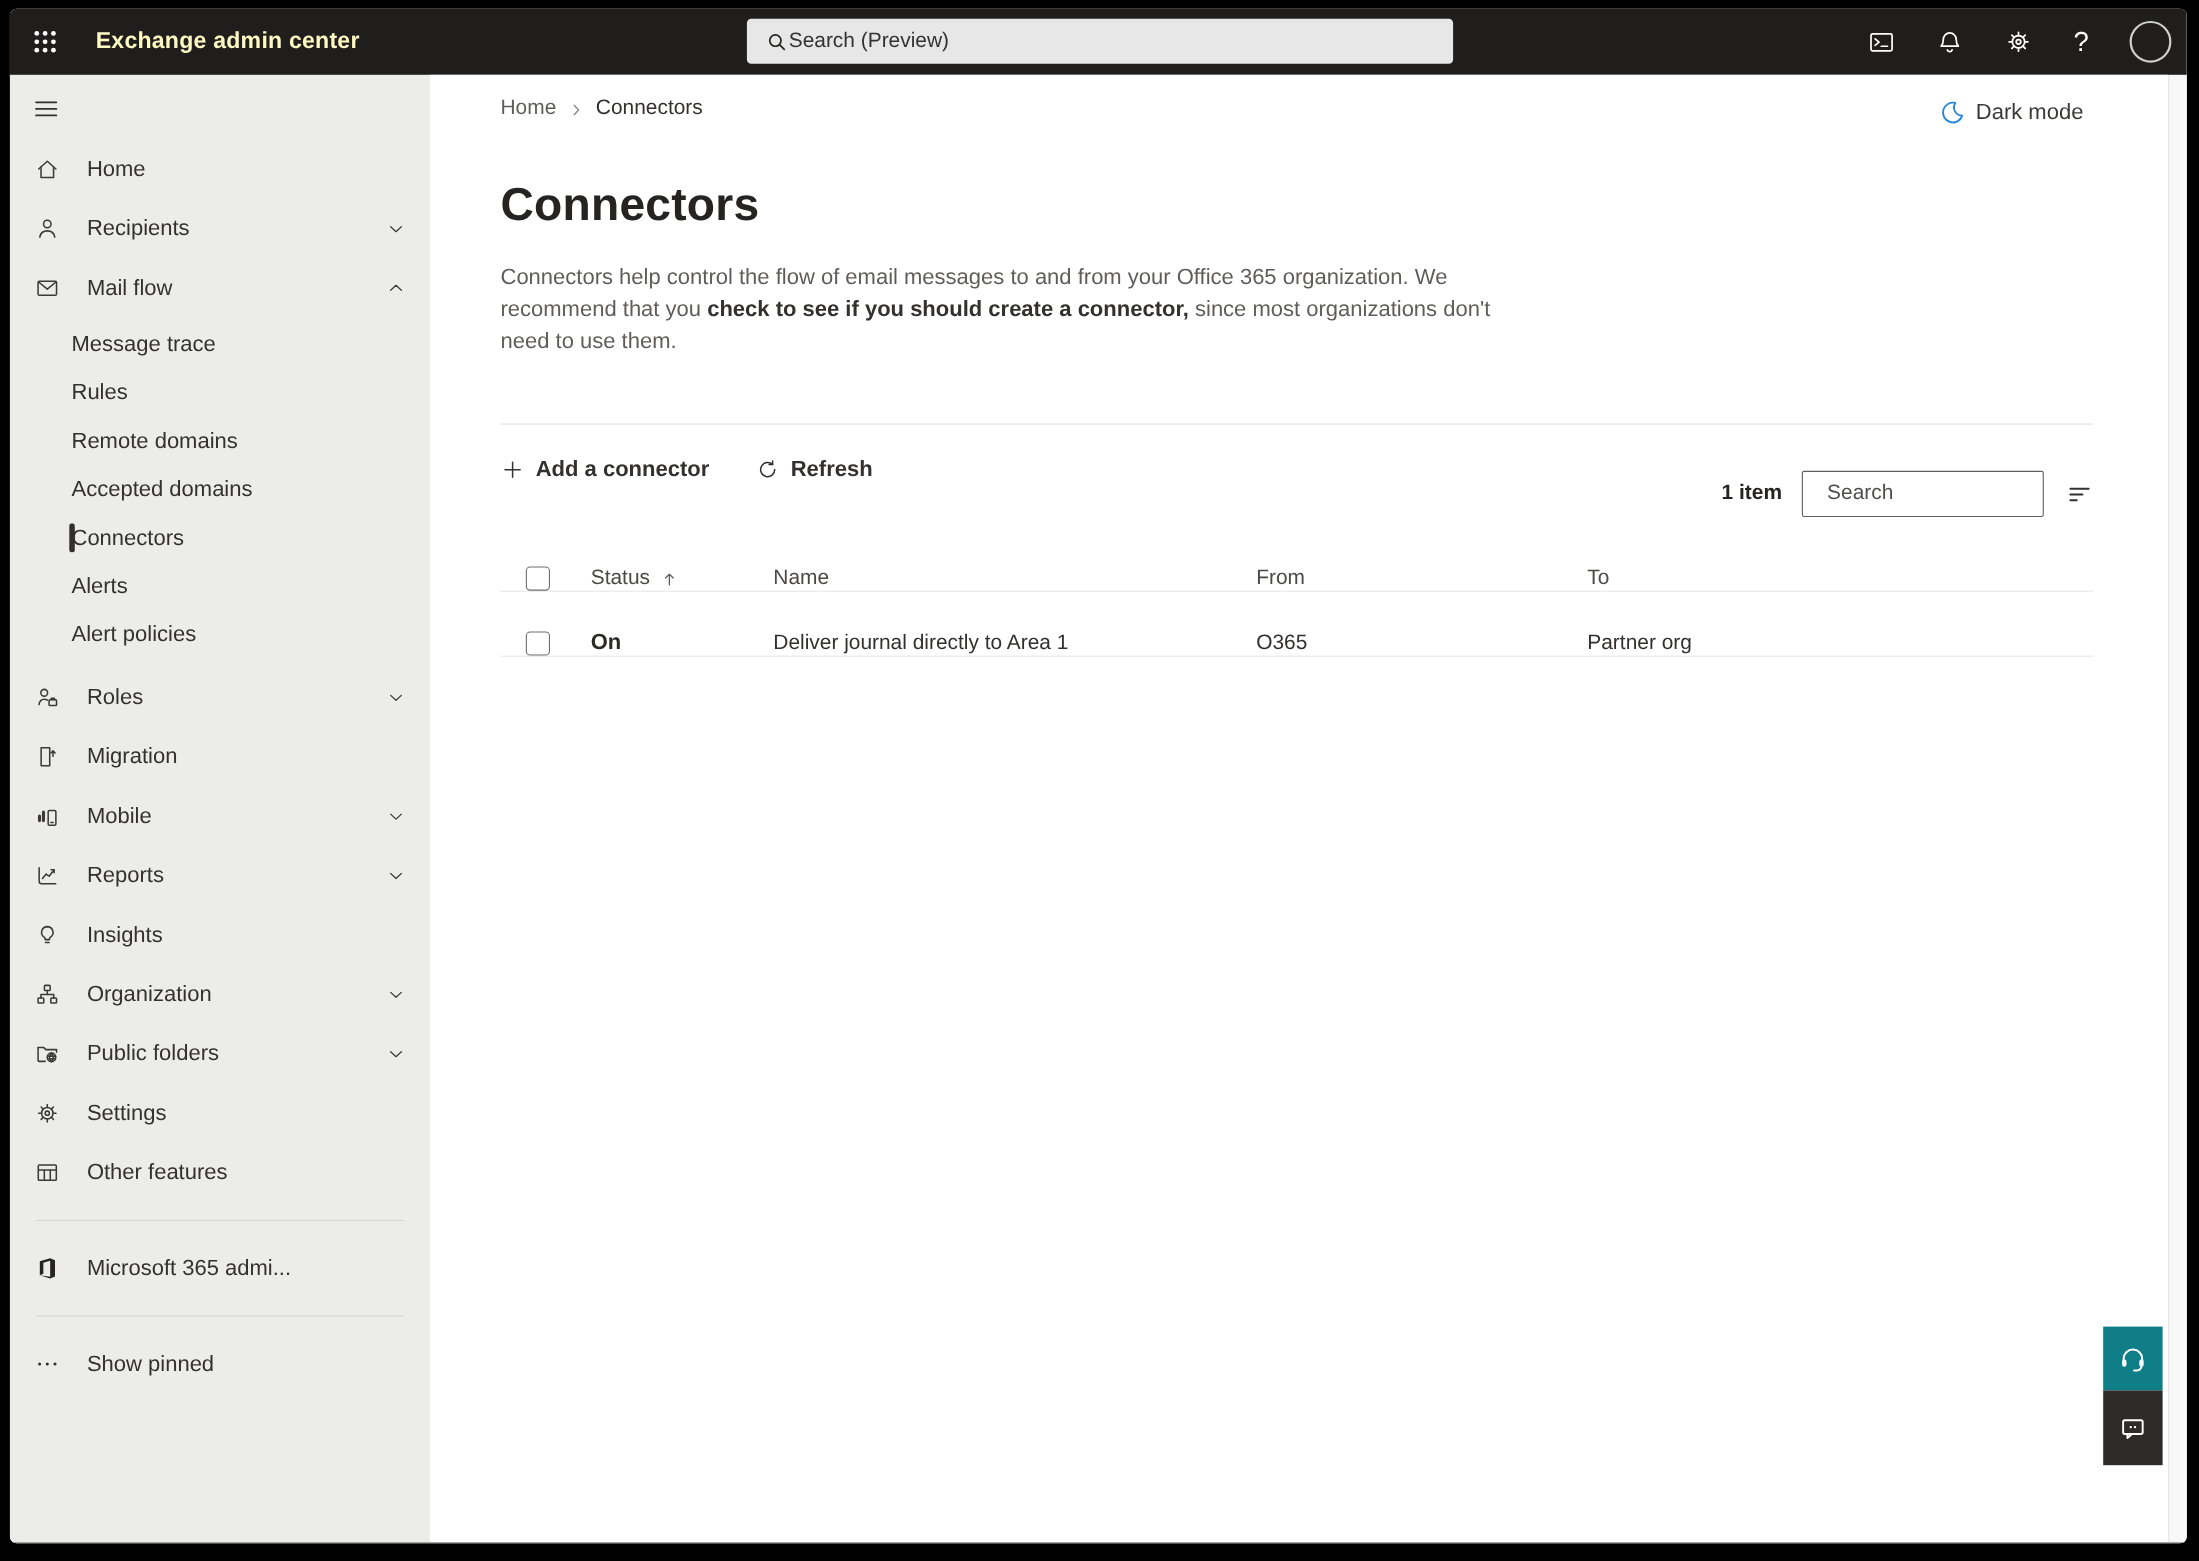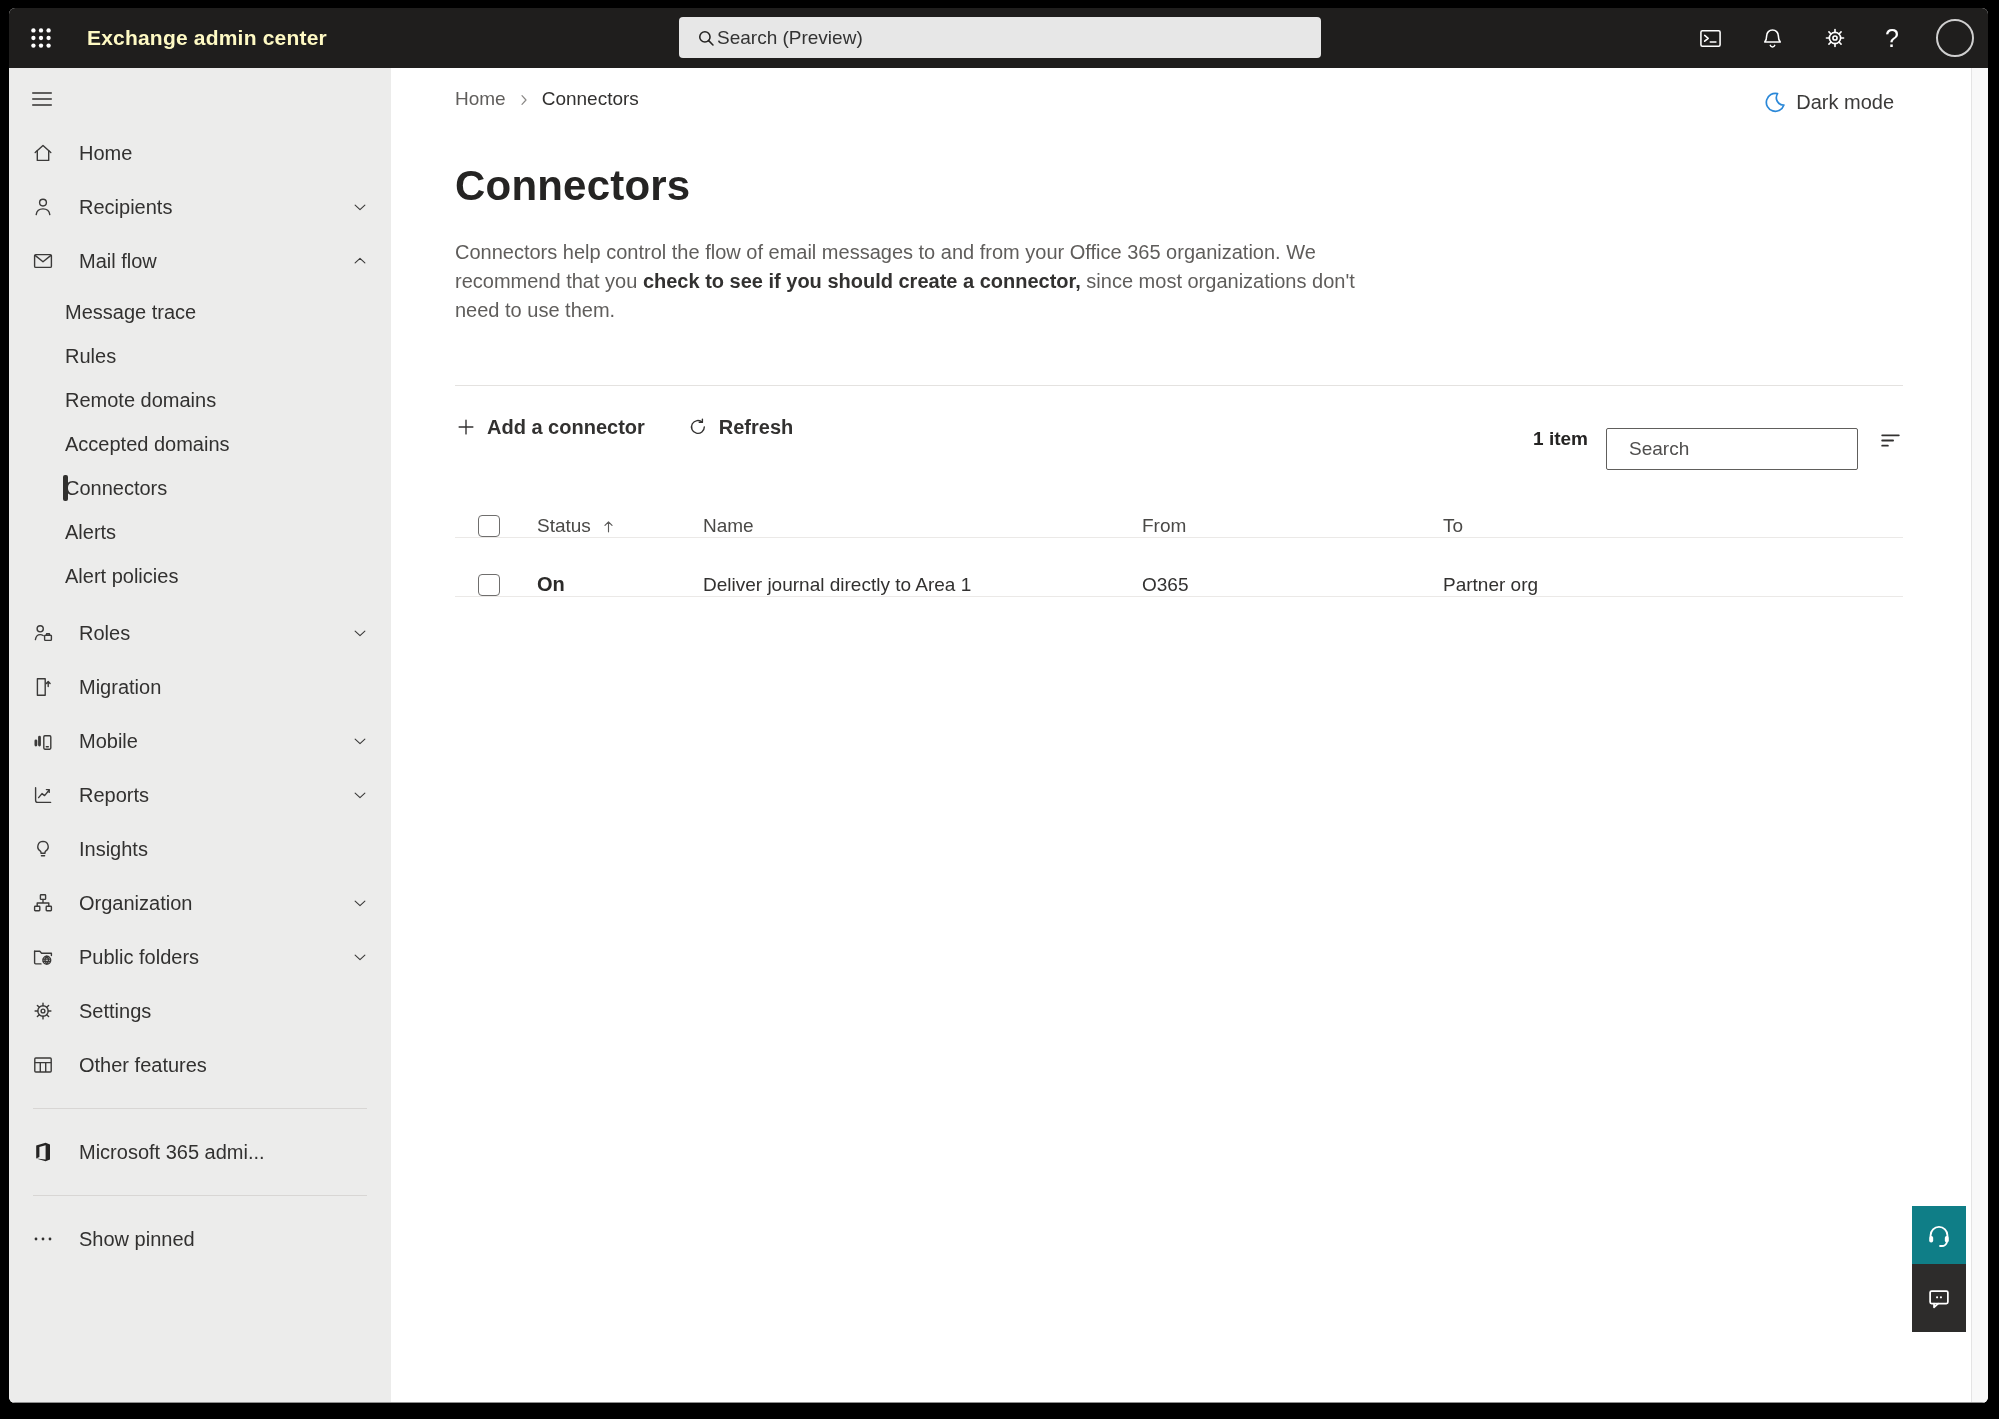--- a/index.html
+++ b/index.html
@@ -54,23 +54,23 @@
   .desc { margin:28px 0 0 64px; font-size:20px; line-height:29px; color:#5f5d5b; }
   .desc div { white-space:nowrap; }
   .desc strong { color:#323130; font-weight:600; }
   .rule { margin:60px 0 0 64px; width:1448px; border-top:1px solid #e4e2e0; }
 
   .toolbar { margin:18px 0 0 64px; width:1448px; height:46px; display:flex; align-items:center;
     justify-content:space-between; }
   .tbar-left { display:flex; align-items:center; gap:42px; }
   .cmd-btn { display:flex; align-items:center; gap:10px; background:transparent; border:none; cursor:pointer;
     font-size:20px; font-weight:600; color:#323130; font-family:inherit; }
-  .tbar-right { display:flex; align-items:flex-start;margin-top:44px; }
+  .tbar-right { display:flex; align-items:center;margin-top:44px; }
   .item-count { font-size:19px; font-weight:700; color:#252423; margin-right:18px; }
-  .list-search { width:252px; height:42px; border:1px solid #605e5c; border-radius:2px; display:flex;
+  .list-search { width:220px; height:42px; border:1px solid #605e5c; border-radius:2px; display:flex;
     align-items:center; padding-left:12px; background:#fff; }
   .list-search input { flex:1; border:none; outline:none; background:transparent; font-size:19px;
     color:#323130; margin-left:10px; font-family:inherit; }
   .list-search input::placeholder { color:#4f4e4d; opacity:1; }
   .filter-btn { background:transparent; border:none; cursor:pointer; margin-left:20px; display:flex; }
 
   .table { margin:40px 0 0 64px; width:1448px; }
   .trow { display:flex; align-items:flex-end; border-bottom:1px solid #ebe9e7; }
   .trow.head { height:48px; font-size:19px; color:#4a4947; }
   .trow.data { height:59px; font-size:19px; color:#323130; cursor:pointer; }

